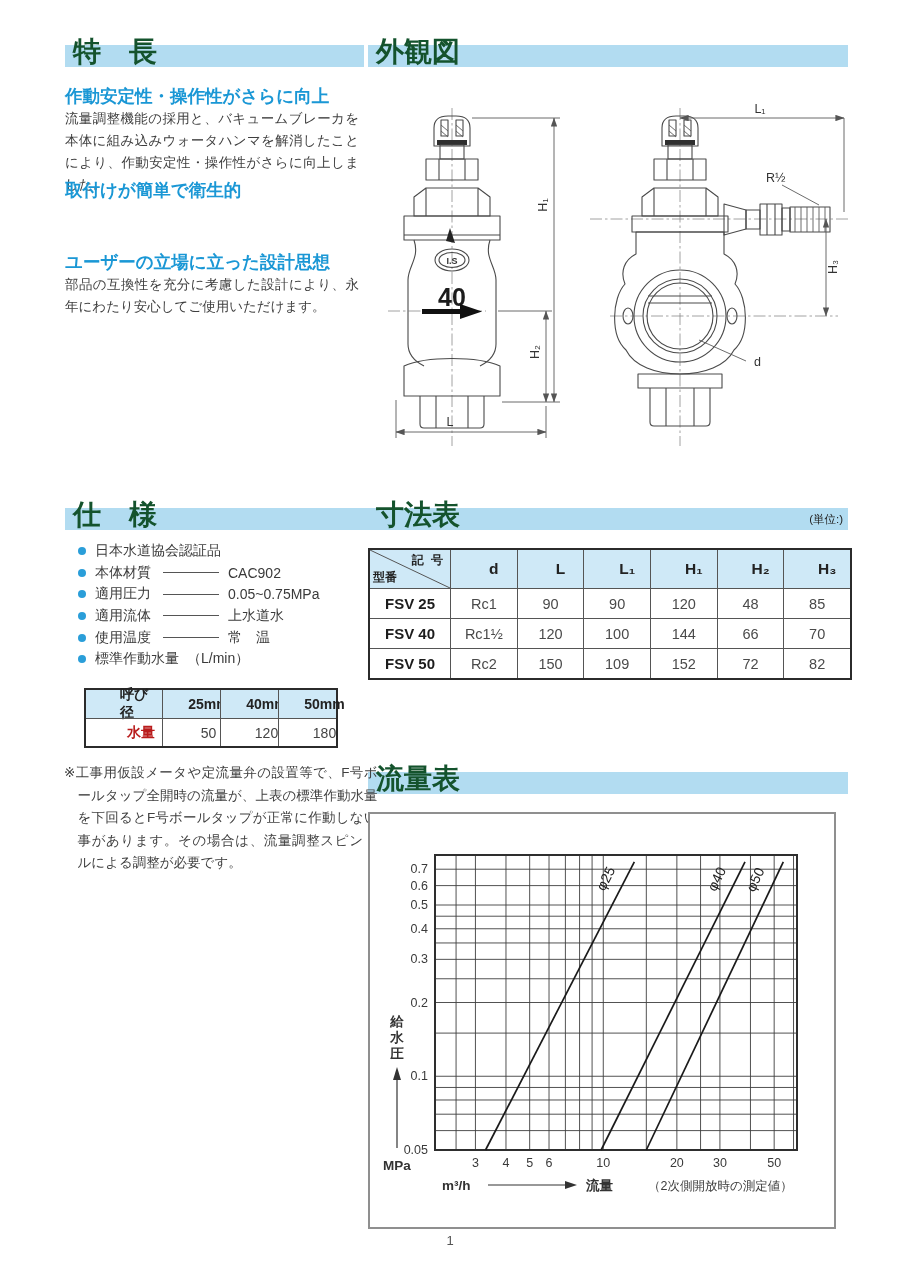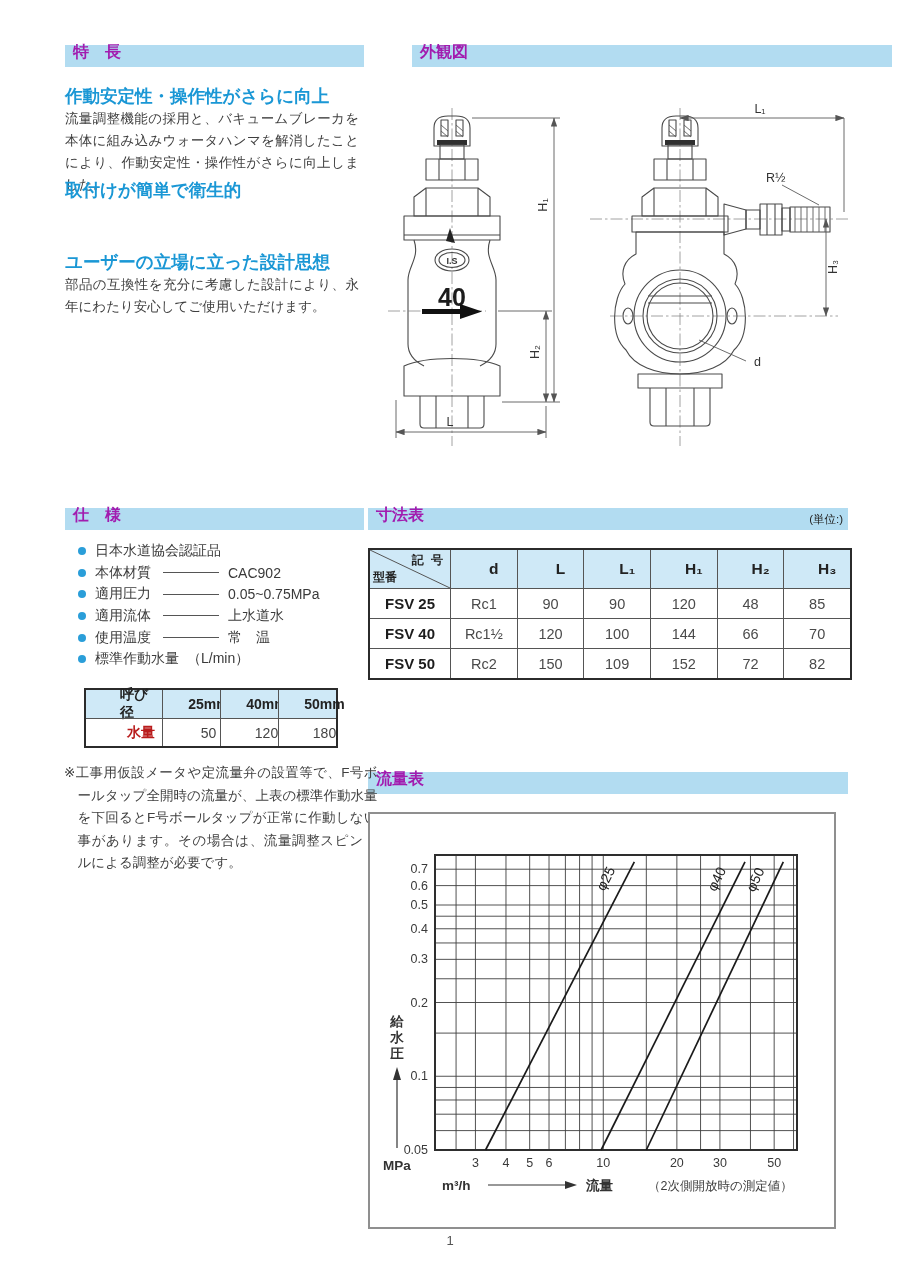--- a/index.html
+++ b/index.html
@@ -1,19 +1,19 @@
 <!DOCTYPE html>
 <html><head>
 <meta charset="utf-8">
 <style>
   html,body{margin:0;padding:0;background:#ffffff;}
   #page{position:relative;width:900px;height:1272px;background:#fff;overflow:hidden;
         font-family:"Liberation Sans","DejaVu Sans",sans-serif;color:#3f3f3f;}
   .bar{position:absolute;height:22px;background:#b2dcf1;}
-  .bar-title{position:absolute;left:8px;top:-7px;font-size:16px;font-weight:bold;color:#a21caf;white-space:nowrap;line-height:28px;}
+  .bar-title{position:absolute;left:8px;top:-7px;font-size:28px;font-weight:bold;color:#14532d;white-space:nowrap;line-height:28px;}
   .unit-note{position:absolute;right:5px;top:4px;font-size:11.5px;color:#222;}
   .subhead{position:absolute;left:65px;width:300px;font-size:17.5px;font-weight:bold;color:#1a97d5;}
   .para{position:absolute;left:65px;width:294px;font-size:13.5px;line-height:22px;color:#3f3f3f;text-align:justify;}
   
   .bullets{position:absolute;left:78px;top:540px;width:290px;}
   .b-item{display:flex;align-items:center;height:21.7px;font-size:14px;color:#3a3a3a;}
   .dot{width:8px;height:8px;border-radius:50%;background:#2a9ed9;margin-right:9px;flex:0 0 auto;}
   .b-label{white-space:nowrap;}
   .dashline{width:56px;border-top:1.3px solid #555;margin:0 9px 0 12px;flex:0 0 auto;}
   .b-gap{width:8px;}
@@ -56,24 +56,24 @@
   .pagenum{position:absolute;left:0;top:1233px;width:900px;text-align:center;font-size:13px;color:#555;}
 </style>
 </head>
 <body>
 
 <div id="page">
 
   <div class="bar" style="left:65px;top:45px;width:299px;">
     <span class="bar-title">特　長</span>
   </div>
-  <div class="bar" style="left:368px;top:45px;width:480px;margin-left:44px;">
+  <div class="bar" style="left:368px;top:45px;width:480px;">
     <span class="bar-title">外観図</span>
   </div>
-  <div class="bar" style="left:65px;top:508px;width:299px;">
+  <div class="bar" style="left:65px;top:508px;width:299px;padding-left:34px;">
     <span class="bar-title">仕　様</span>
   </div>
   <div class="bar" style="left:368px;top:772px;width:480px;">
     <span class="bar-title">流量表</span>
   </div>
   <div class="bar" style="left:368px;top:508px;width:480px;">
     <span class="bar-title">寸法表</span>
     <span class="unit-note">(単位:)</span>
   </div>
 

